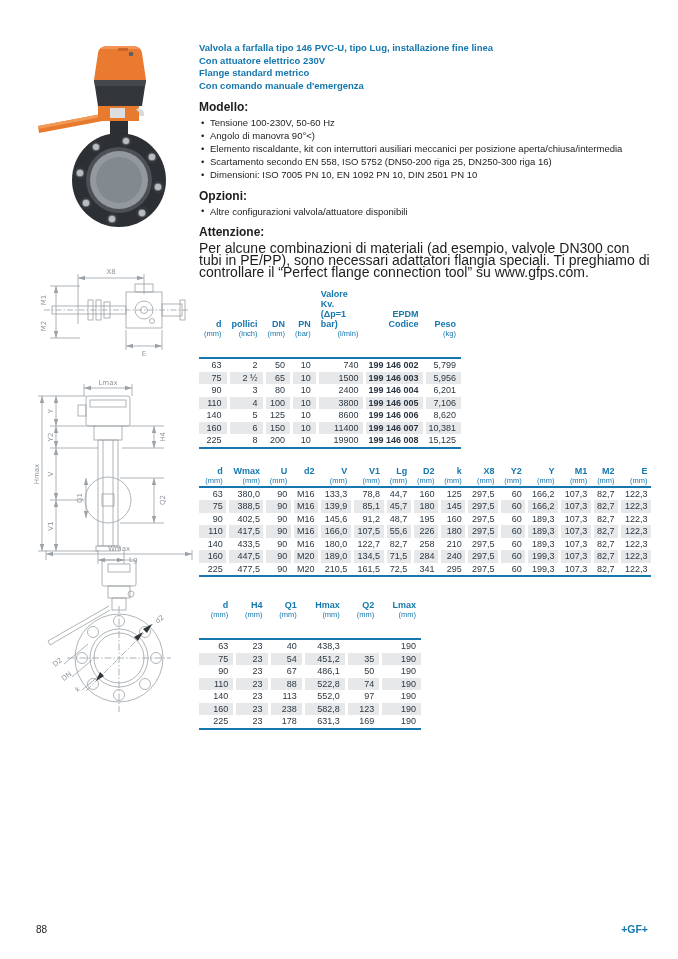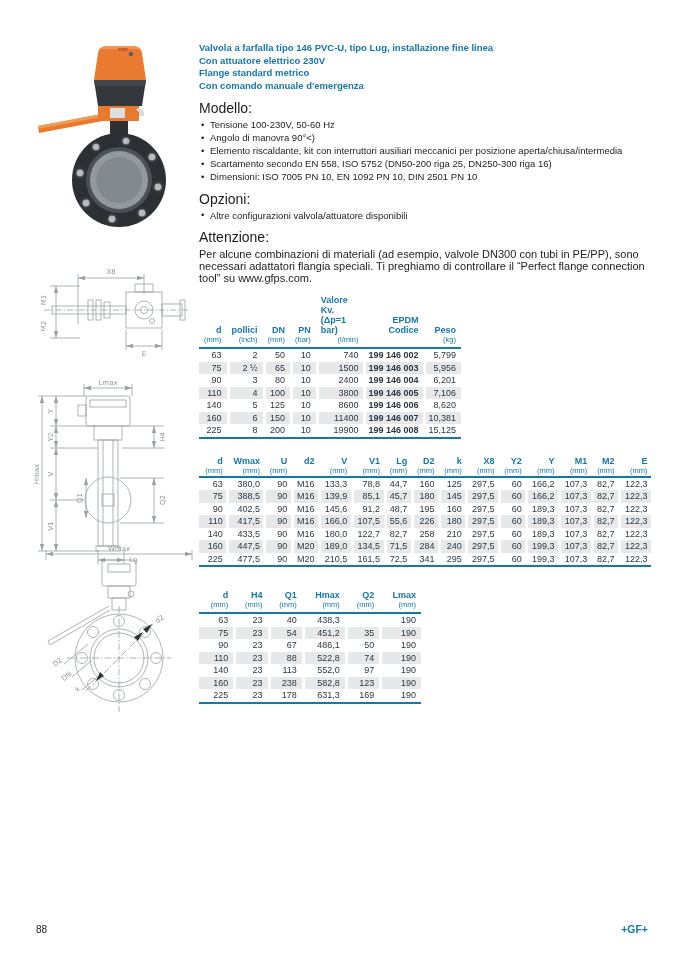--- a/index.html
+++ b/index.html
@@ -5,33 +5,33 @@
   html,body{margin:0;padding:0;background:#fff;}
   .page{position:relative;width:678px;height:959px;background:#fff;overflow:hidden;
         font-family:"Liberation Sans",sans-serif;color:var(--body-text,#1d1d1b);}
   .left-col{position:absolute;left:30px;top:40px;width:168px;}
   .right-col{position:absolute;left:199px;top:42px;width:452px;}
 
   
   ul.title-lines{list-style:none;margin:0;padding:0;}
   ul.title-lines li{font-size:9.5px;font-weight:bold;color:var(--accent,#1577ad);line-height:12.5px;}
 
-  .h{font-size:14px;font-weight:normal;margin:8px 0 3px;}
+  .h{font-size:12px;font-weight:bold;margin:8px 0 3px;}
   ul.bullets{list-style:none;margin:0;padding:0;font-size:9.5px;line-height:11.5px;}
   ul.bullets li{position:relative;padding-left:11px;margin:1.5px 0;}
   ul.bullets li:before{content:"\2022";position:absolute;left:2px;top:-0.5px;}
-  .para{font-size:11px;line-height:12px;margin:0;}
+  .para{font-size:14px;line-height:12px;margin:0;}
 
   
   table{border-collapse:collapse;color:var(--table-text,#2a3742);}
   .t1{width:262px;margin-top:10px;}
   .t2{width:452px;margin-top:16px;}
   .t3{width:222px;margin-top:22px;}
   th{color:var(--accent,#1577ad);font-weight:bold;text-align:right;vertical-align:bottom;
-     padding:1px 5px 3px;font-size:9px;line-height:10px;border-bottom:2px solid var(--accent,#1577ad);}
+     padding:1px 5px 19px;font-size:9px;line-height:10px;border-bottom:2px solid var(--accent,#1577ad);}
   th.al{text-align:left;}
   th .unit{display:block;font-weight:normal;font-size:7.5px;line-height:9px;text-align:right;}
   th.al .unit{text-align:right;}
   td{text-align:right;padding:1px 5px;font-size:9px;line-height:10.5px;white-space:nowrap;}
   .t2 th,.t2 td{padding:1px 3.5px;}
   tbody tr:nth-child(even) td{background:var(--row-shade,#e7e8e9);}
   tbody tr:nth-child(even) td:not(:first-child){box-shadow:inset 3px 0 0 #fff;}
   tbody tr:last-child td{border-bottom:2px solid var(--accent,#1577ad);}
   td.b{font-weight:bold;}
 

